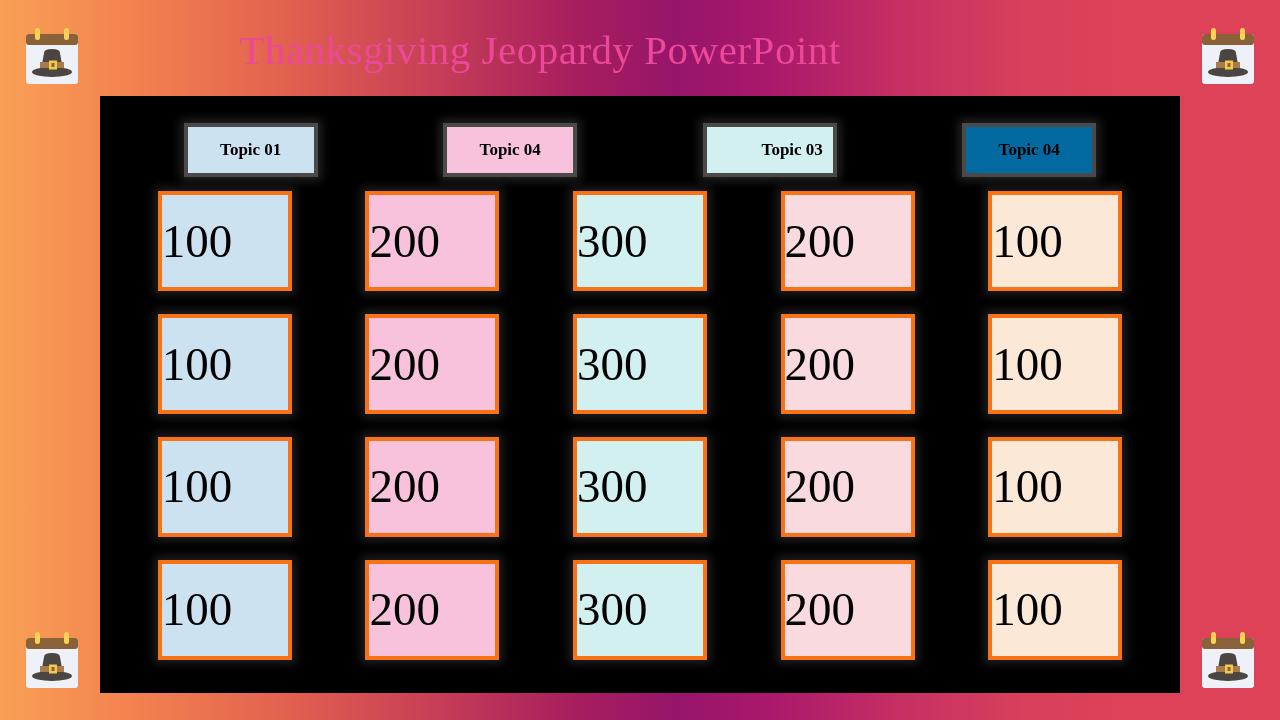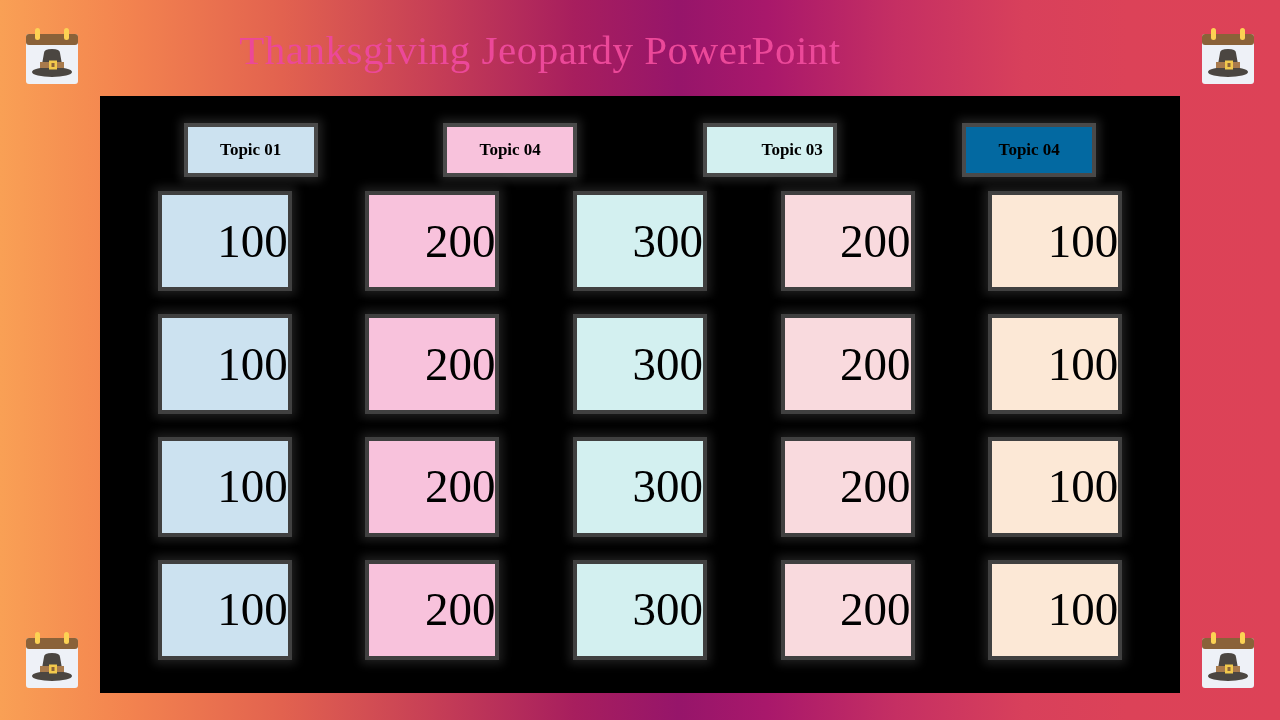--- a/index.html
+++ b/index.html
@@ -103,24 +103,24 @@
   
   .value-cell {
     flex: 1;
     display: flex;
     justify-content: center;
     align-items: center;
   }
   .value-tile {
     width: 134px;
     height: 100px;
-    border: 4px solid #404040;
+    border: 4px solid #f97316;
     display: flex;
     align-items: center;
-    justify-content: flex-end;
+    justify-content: flex-start;
     box-shadow: 0 0 9px 4px rgba(60,60,60,0.5);
   }
   .value-tile .value-label {
     font-family: "Liberation Serif", serif;
     font-weight: 400;
     font-size: 47px;
     color: #000000;
     line-height: 1;
   }
 </style>

